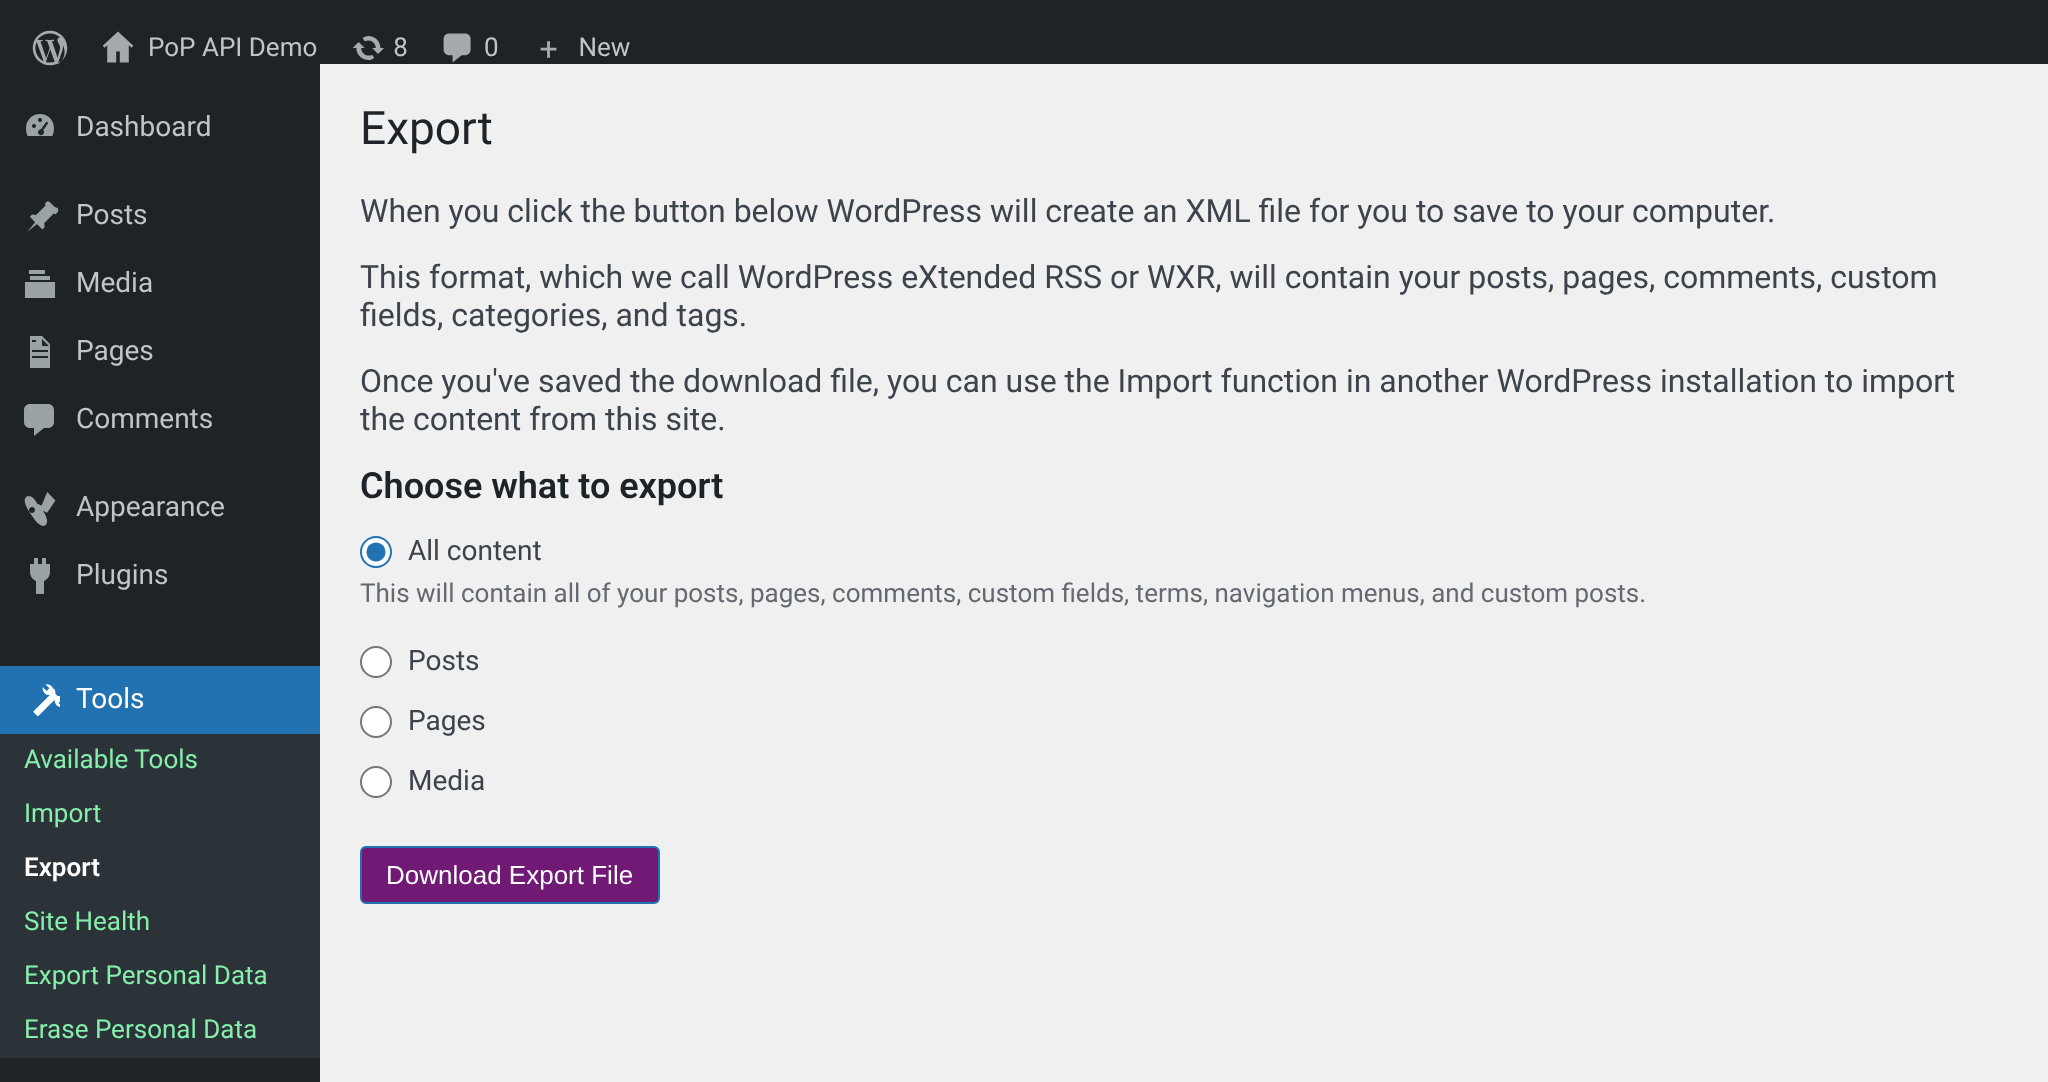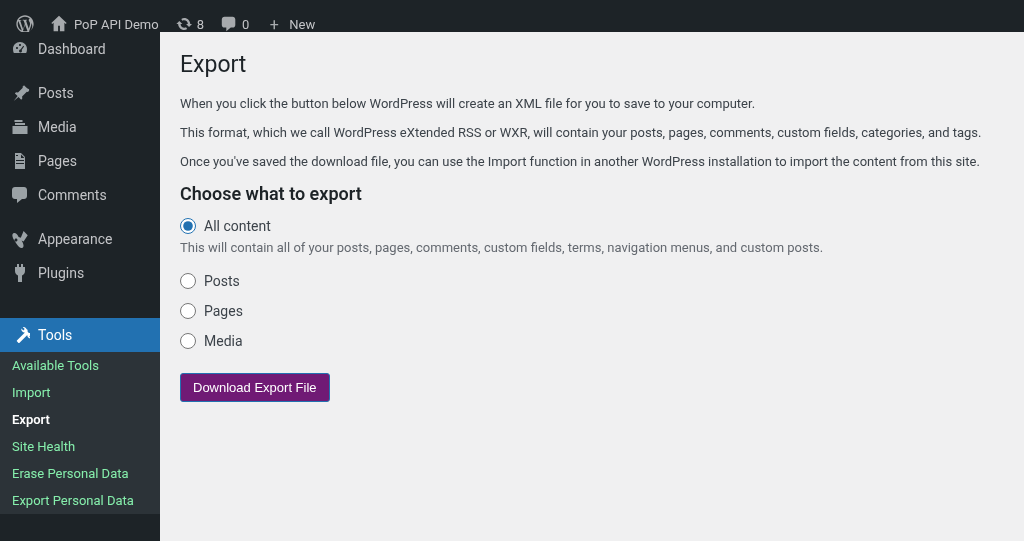--- a/index.html
+++ b/index.html
@@ -35,21 +35,21 @@
     width: 18px; height: 18px; fill: #a7aaad; color:#a7aaad;
     display: inline-flex; align-items:center; justify-content:center;
     font-size:16px;
   }
   .adminbar .ab-item span.text { margin-left: 6px; }
   .adminbar .ab-item .count { margin-left: 4px; }
 
   
   .sidebar {
     position: absolute;
-    top: 32px; left: 0;
+    top: 47px; left: 0;
     width: 176px;
     bottom: 0;
     background: #1d2327;
     color: #c3c4c7;
   }
   .menu-item {
     display: flex;
     align-items: center;
     height: 34px;
     padding: 0 10px;
@@ -102,21 +102,21 @@
     overflow: auto;
   }
   h1.page-title {
     font-size: 23px;
     font-weight: 400;
     color: #1d2327;
     padding: 9px 0 4px 0;
   }
   p.desc {
     margin: 14px 0;
-    font-size: 13px;
+    font-size: 16px;
     color: #3c434a;
   }
   h2.section {
     font-size: 18px;
     font-weight: 600;
     color: #1d2327;
     margin: 10px 0 14px 0;
   }
   .option-row {
     display: flex;
@@ -251,22 +251,22 @@
         </svg>
       </span>
     <span>Tools</span>
   </div>
 
   <div class="submenu">
     <div class="sub-item">Available Tools</div>
     <div class="sub-item">Import</div>
     <div class="sub-item current">Export</div>
     <div class="sub-item">Site Health</div>
+    <div class="sub-item">Export Personal Data</div>
     <div class="sub-item">Erase Personal Data</div>
-    <div class="sub-item">Export Personal Data</div>
   </div>
 </div>
 
 <div class="content">
   <h1 class="page-title">Export</h1>
 
   <p class="desc">When you click the button below WordPress will create an XML file for you to save to your computer.</p>
   <p class="desc">This format, which we call WordPress eXtended RSS or WXR, will contain your posts, pages, comments, custom fields, categories, and tags.</p>
   <p class="desc">Once you've saved the download file, you can use the Import function in another WordPress installation to import the content from this site.</p>
 

